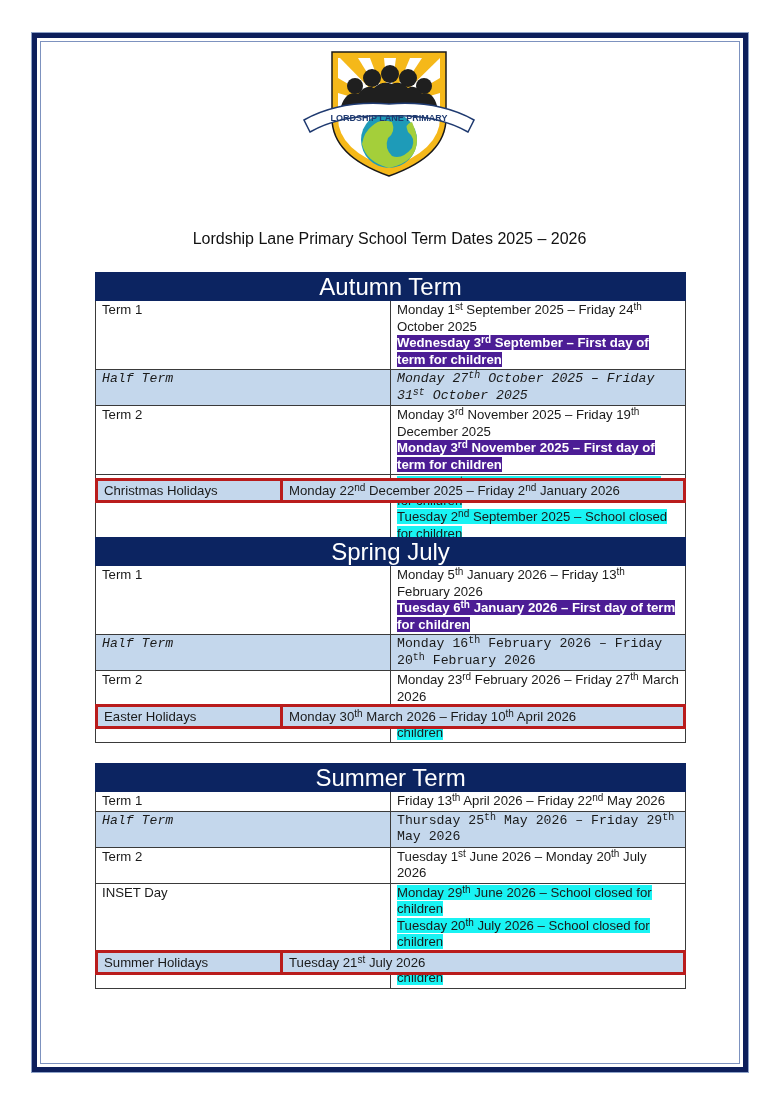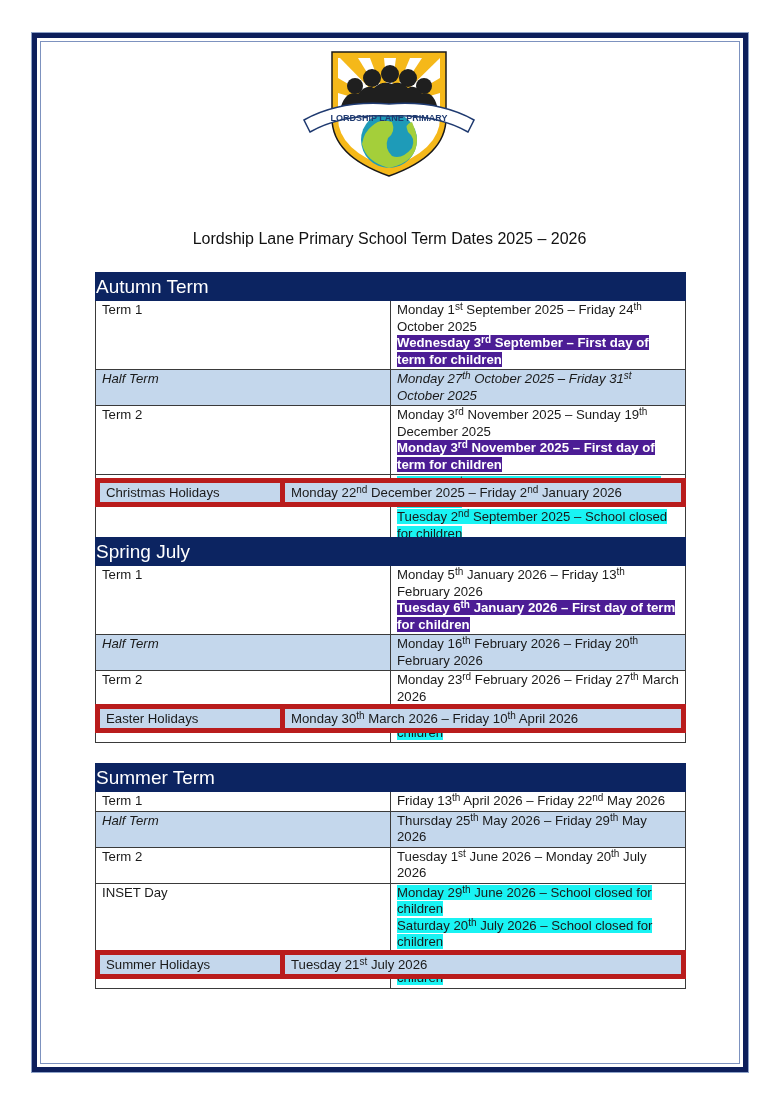--- a/index.html
+++ b/index.html
@@ -23,34 +23,34 @@
     font-size: 16px; font-weight: normal; color: #111; margin-top: 6px;
   }
 
   table.term {
     position: absolute; left: 95px; width: 591px; border-collapse: collapse;
     font-size: 13.2px; table-layout: fixed;
   }
   table.term td { border: 1px solid #3a3a3a; vertical-align: top; padding: 1px 6px 1px 6px; line-height: 16.5px; }
   table.term td.label { width: 185px; }
   table.term th {
-    background: #0c2461; color: #ffffff; font-weight: normal; font-size: 19px;
-    padding: 2px 0 1px 0; border: 1px solid #0c2461; text-align: left; line-height: 24px;
+    background: #0c2461; color: #ffffff; font-weight: normal; font-size: 24px;
+    padding: 2px 0 1px 0; border: 1px solid #0c2461; text-align: center; line-height: 24px;
   }
   tr.shade td { background: #c4d7ec; }
-  tr.half td { font-style: italic; }
+  tr.half td { font-style: italic; font-family: Liberation Mono, monospace; }
   tr.half td.nostyle { font-style: normal; }
 
   .hl-blue { background: #4c1d95; color: #ffffff; font-weight: bold; display: inline; }
   .hl-cyan { background: #19f3f3; display: inline; }
   .line { display: block; }
   sup { font-size: 10px; line-height: 0; vertical-align: 4px; }
 
   table.hol { position: absolute; left: 95px; width: 591px; border-collapse: collapse; font-size: 13.2px; table-layout: fixed; }
-  table.hol td { border: 5px solid #b91c1c; background: #c4d7ec; padding: 1px 6px; line-height: 17px; }
+  table.hol td { border: 3px solid #b91c1c; background: #c4d7ec; padding: 1px 6px; line-height: 17px; }
   table.hol td.label { width: 185px; }
 </style>
 </head>
 <body>
 
 <div class="frame-outer">
   <div class="frame-inner"></div>
 </div>
 
 <svg class="logo" viewBox="0 0 178 130">
@@ -96,21 +96,21 @@
       </tr>
       <tr class="shade half">
         <td class="label">Half Term</td>
         <td>
           <span class="line"><span><span>Monday 27</span><sup>th</sup><span> October 2025 – Friday 31</span><sup>st</sup><span> October 2025</span></span></span>
         </td>
       </tr>
       <tr>
         <td class="label">Term 2</td>
         <td>
-          <span class="line"><span><span>Monday 3</span><sup>rd</sup><span> November 2025 – Sunday 19</span><sup>th</sup><span> December 2025</span></span></span>
+          <span class="line"><span><span>Monday 3</span><sup>rd</sup><span> November 2025 – Friday 19</span><sup>th</sup><span> December 2025</span></span></span>
           <span class="line"><span class="hl-blue"><span>Monday 3</span><sup>rd</sup><span> November 2025 – First day of term for children</span></span></span>
         </td>
       </tr>
       <tr>
         <td class="label">INSET Days</td>
         <td>
           <span class="line"><span class="hl-cyan"><span>Monday 1</span><sup>st</sup><span> September 2025 – School closed for children</span></span></span>
           <span class="line"><span class="hl-cyan"><span>Tuesday 2</span><sup>nd</sup><span> September 2025 – School closed for children</span></span></span>
         </td>
       </tr>
@@ -192,21 +192,21 @@
       <tr>
         <td class="label">Term 2</td>
         <td>
           <span class="line"><span><span>Tuesday 1</span><sup>st</sup><span> June 2026 – Monday 20</span><sup>th</sup><span> July 2026</span></span></span>
         </td>
       </tr>
       <tr>
         <td class="label">INSET Day</td>
         <td>
           <span class="line"><span class="hl-cyan"><span>Monday 29</span><sup>th</sup><span> June 2026 – School closed for children</span></span></span>
-          <span class="line"><span class="hl-cyan"><span>Saturday 20</span><sup>th</sup><span> July 2026 – School closed for children</span></span></span>
+          <span class="line"><span class="hl-cyan"><span>Tuesday 20</span><sup>th</sup><span> July 2026 – School closed for children</span></span></span>
         </td>
       </tr>
       <tr>
         <td class="label">Bank Holidays</td>
         <td>
           <span class="line"><span class="hl-cyan"><span>Monday 4</span><sup>th</sup><span> May 2026 – School closed for children</span></span></span>
         </td>
       </tr>
     </tbody>
 </table>

